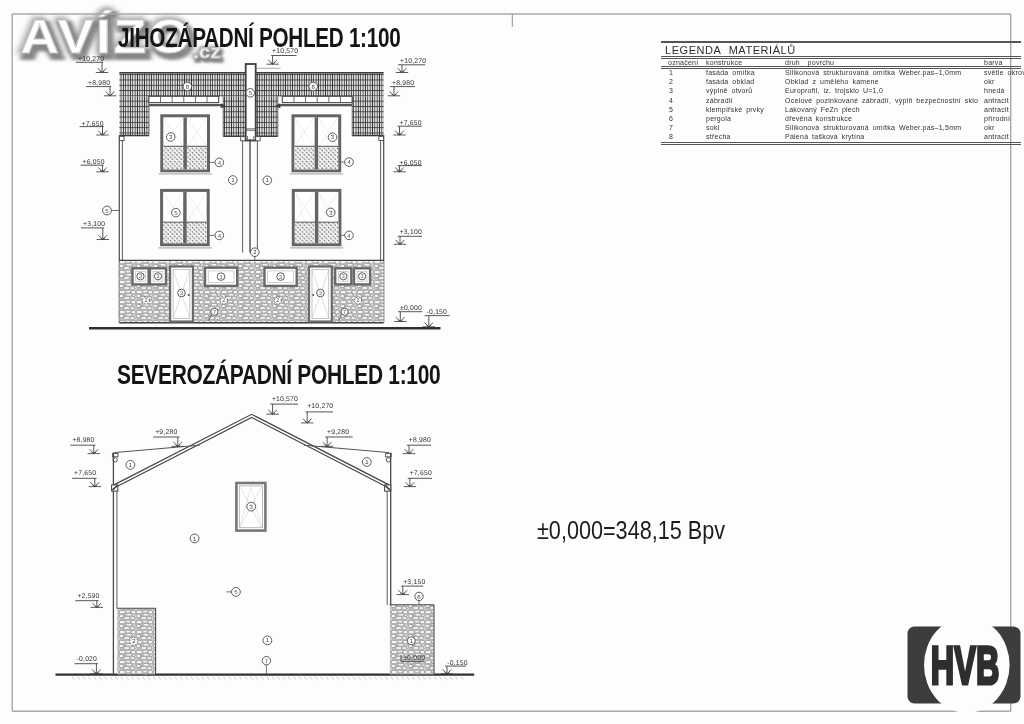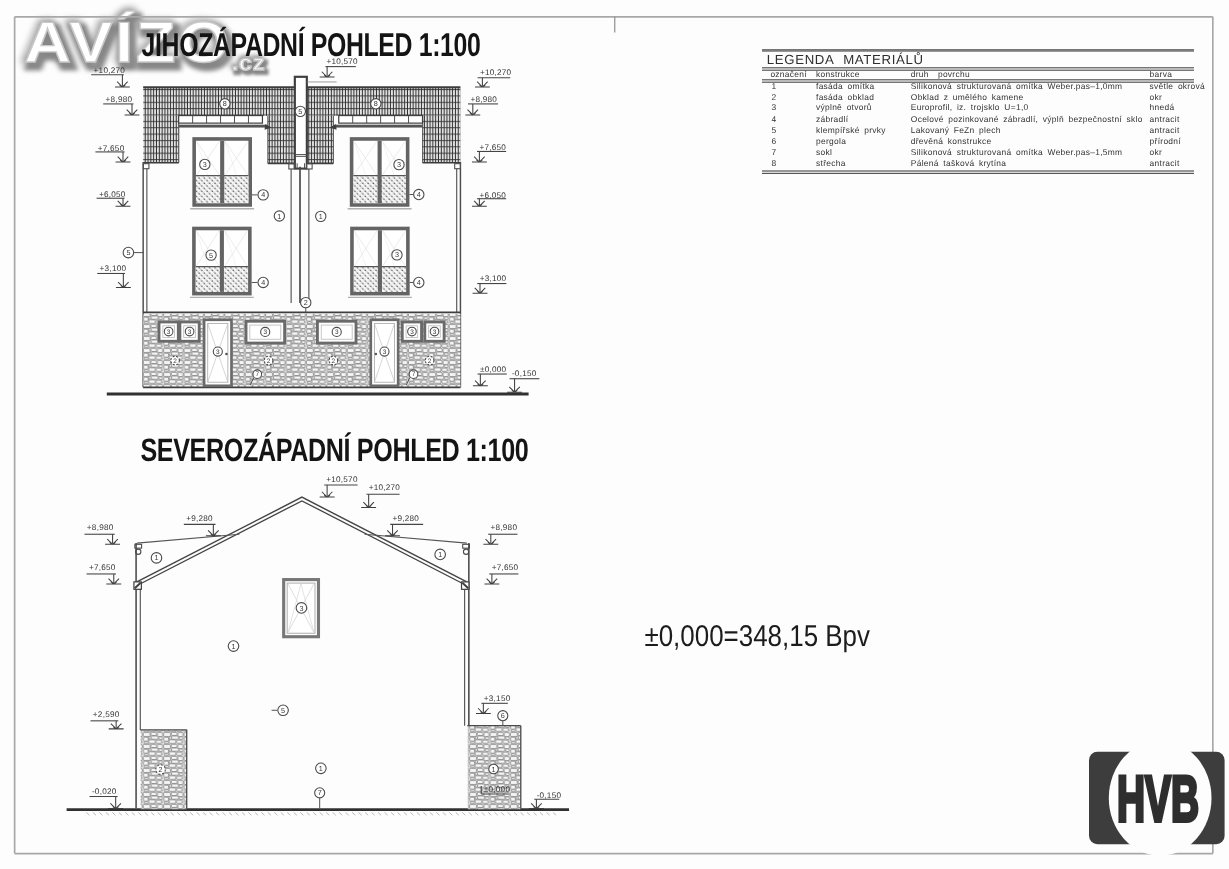--- a/index.html
+++ b/index.html
@@ -17,21 +17,21 @@
         transform:translate(-1px,-1px) scaleX(1.13); }
 .shm { color:#ffffff; -webkit-text-stroke:1.2px #c8c8c8; transform:scaleX(1.13); }
 .avc.sh1 { -webkit-text-stroke:3.5px #868686; filter:blur(1.3px); transform:translate(2px,2.5px) scaleX(1.1); }
 .avc.sh2 { -webkit-text-stroke:2.5px #9d9d9d; filter:blur(1.8px); transform:translate(-1px,-1px) scaleX(1.1); }
 .avc.shm { transform:scaleX(1.1); }
 #t1 { position:absolute; left:118px; top:22px; font-size:27.5px; color:#141414; font-weight:bold;
    white-space:nowrap; transform:scaleX(0.753); transform-origin:0 0; letter-spacing:-0.4px; }
 #t2 { position:absolute; left:117px; top:360px; font-size:27px; color:#141414; font-weight:bold;
    white-space:nowrap; transform:scaleX(0.776); transform-origin:0 0; letter-spacing:-0.4px; }
 #bpv { position:absolute; left:537px; top:515.5px; font-size:25px; color:#1c1c1c; white-space:nowrap; transform:scaleX(0.865); transform-origin:0 0; }
-#legend { position:absolute; left:635px; top:0; width:360px; height:150px;text-align:right; }
+#legend { position:absolute; left:661px; top:0; width:360px; height:150px;text-align:right; }
 #legend .hline { position:absolute; left:0; width:359.7px; height:0.95px; background:#555555; }
 #ltitle { position:absolute; left:4px; top:44px; font-size:11px; letter-spacing:0.55px; color:#2e2e2e; }
 #legend .lr { position:absolute; left:0; width:100%; font-size:7px; color:#333333; letter-spacing:0.25px; word-spacing:1.6px; }
 #legend .lr span { position:absolute; white-space:nowrap; }
 #legend .c1 { left:8px; }
 #legend .c2 { left:45px; }
 #legend .c3 { left:124px; }
 #legend .c4 { left:323px; }
 #hvb { position:absolute; left:907px; top:617px; }
 </style>

